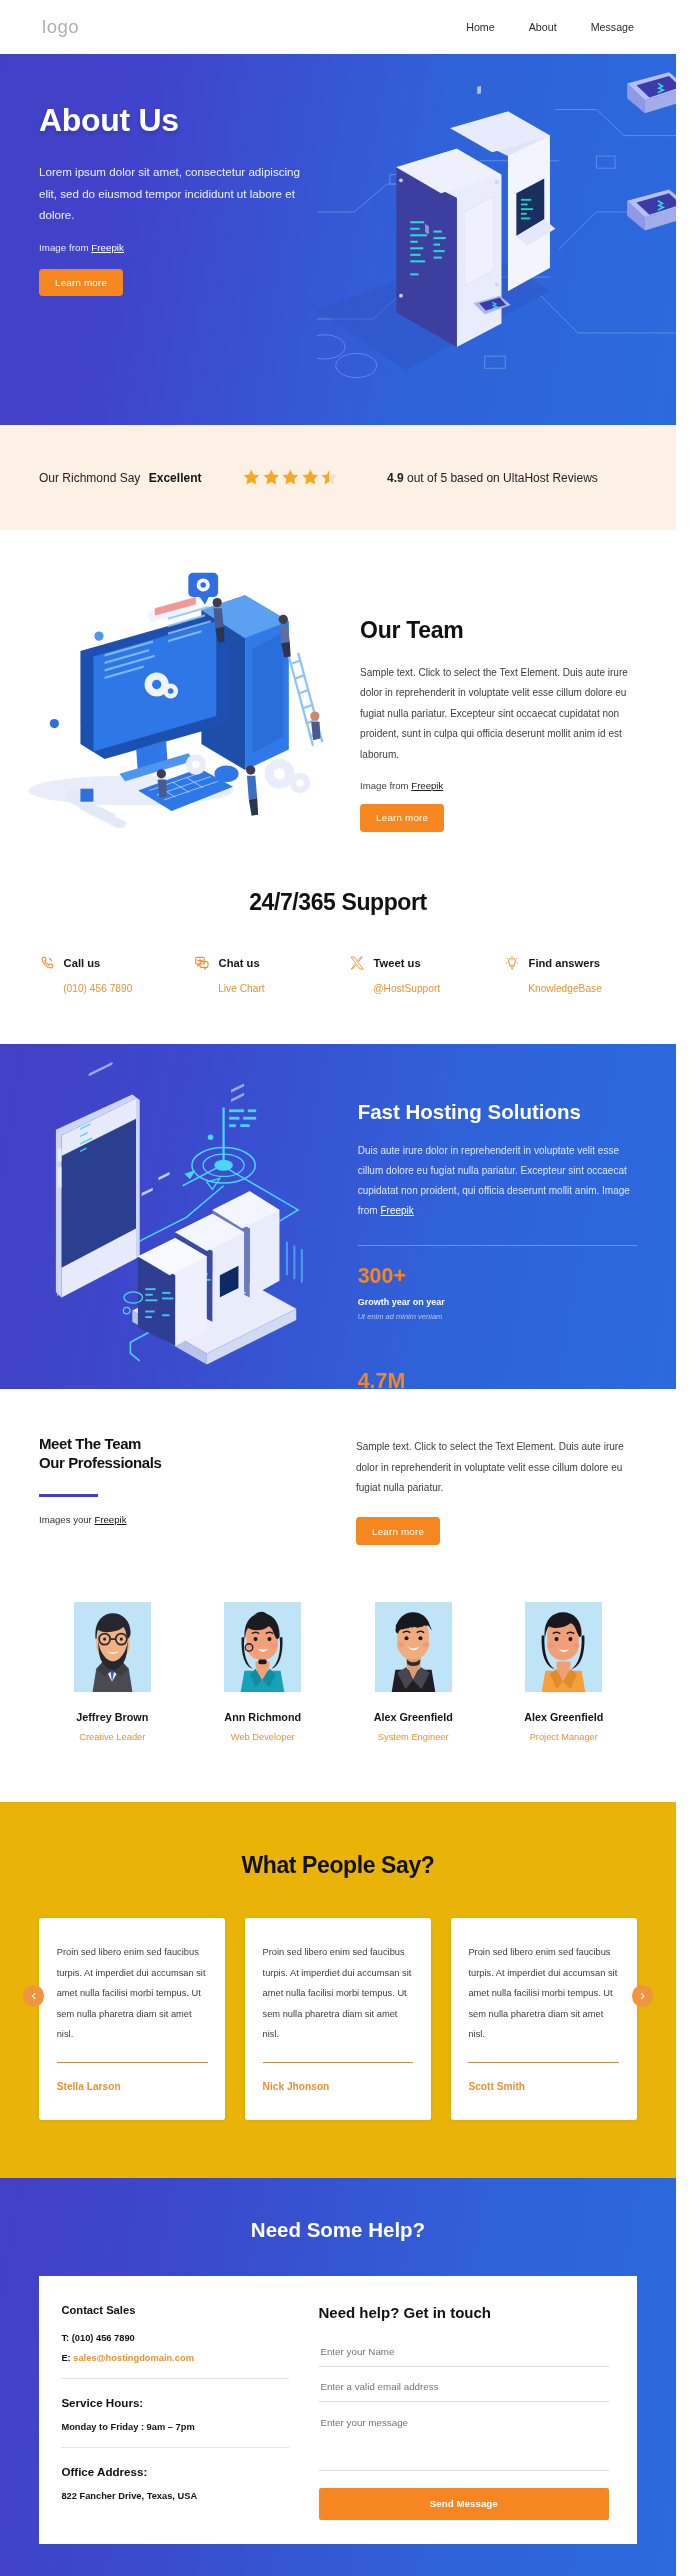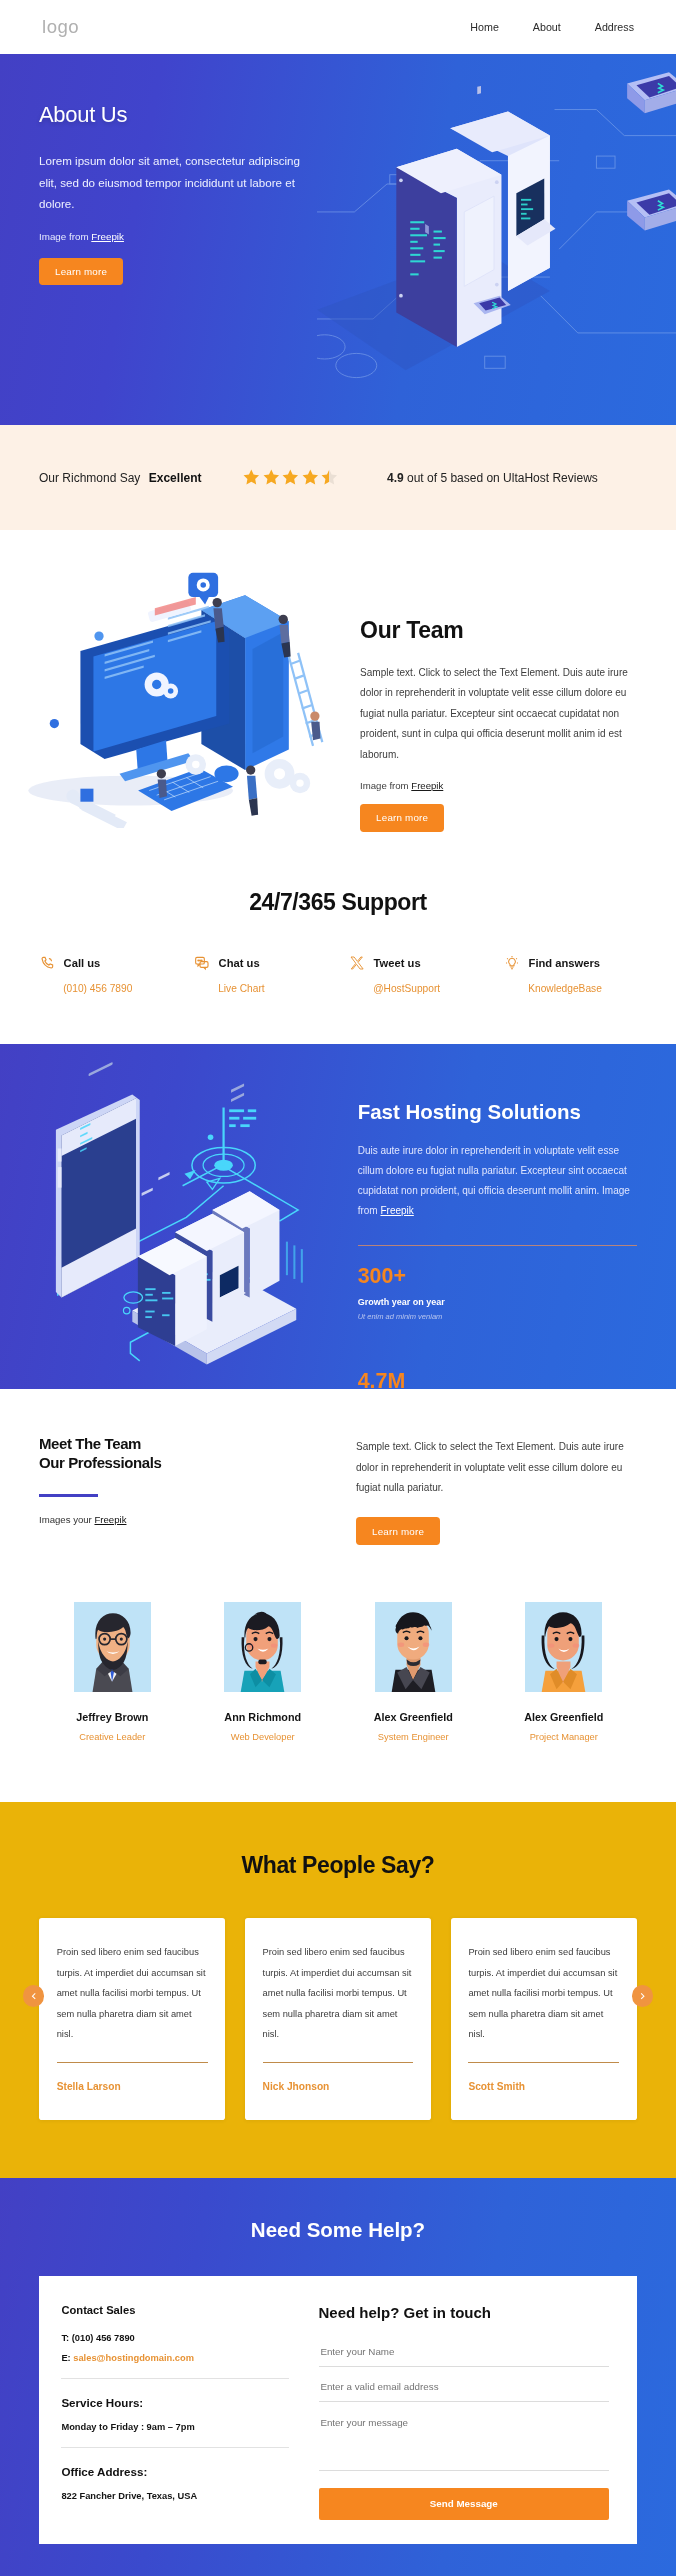--- a/index.html
+++ b/index.html
@@ -24,21 +24,21 @@
     font-size:10.7px; color:#2b2b2b; text-decoration:none; font-weight:400;
   }
 
   
   .hero {
     position:relative; height:371px; overflow:hidden;
     background:linear-gradient(100deg,#4340c4 0%,#4044cc 22%,#2f62d8 62%,#2b6ade 100%);
   }
   .hero-inner { position:relative; z-index:3; padding:48px 0 0 39px; max-width:307px; }
   .hero h1 {
-    font-size:22px; font-weight:400; color:#fff; letter-spacing:-0.3px;
+    font-size:32px; font-weight:700; color:#fff; letter-spacing:-0.3px;
     text-shadow:0 1.9px 4.7px rgba(0,0,0,.18); margin-bottom:22.4px;
   }
   .hero p {
     font-size:11.6px; line-height:1.85; color:#eef1ff; max-width:266px; margin-bottom:16px;
   }
   .credit { font-size:9.8px; color:#e7ebff; margin-bottom:16px; }
   .credit a { color:#fff; text-decoration:underline; }
   .btn-orange {
     display:inline-block; background:#f6861f; color:#fff; border:none;
     font-size:9.8px; padding:8.4px 16px; border-radius:3.7px; cursor:pointer;
@@ -155,21 +155,21 @@
 </head>
 <body>
 
 <div class="page">
 
   <div class="navbar">
     <div class="logo">logo</div>
     <div class="nav-links">
       <a href="#">Home</a>
       <a href="#">About</a>
-      <a href="#">Address</a>
+      <a href="#">Message</a>
     </div>
   </div>
 
   <div class="hero">
     <svg class="hero-art" viewBox="0 0 395 390">
       <g stroke="#8fb2ef" stroke-width="1" fill="none" opacity=".55">
         <path d="M-10 160 L40 160 L75 130 L150 130 L175 105 L260 105"></path>
         <path d="M-10 275 L60 275 L110 230 L250 230"></path>
         <path d="M255 50 L300 50 L330 78 L395 78"></path>
         <path d="M260 200 L300 160 L395 160"></path>

